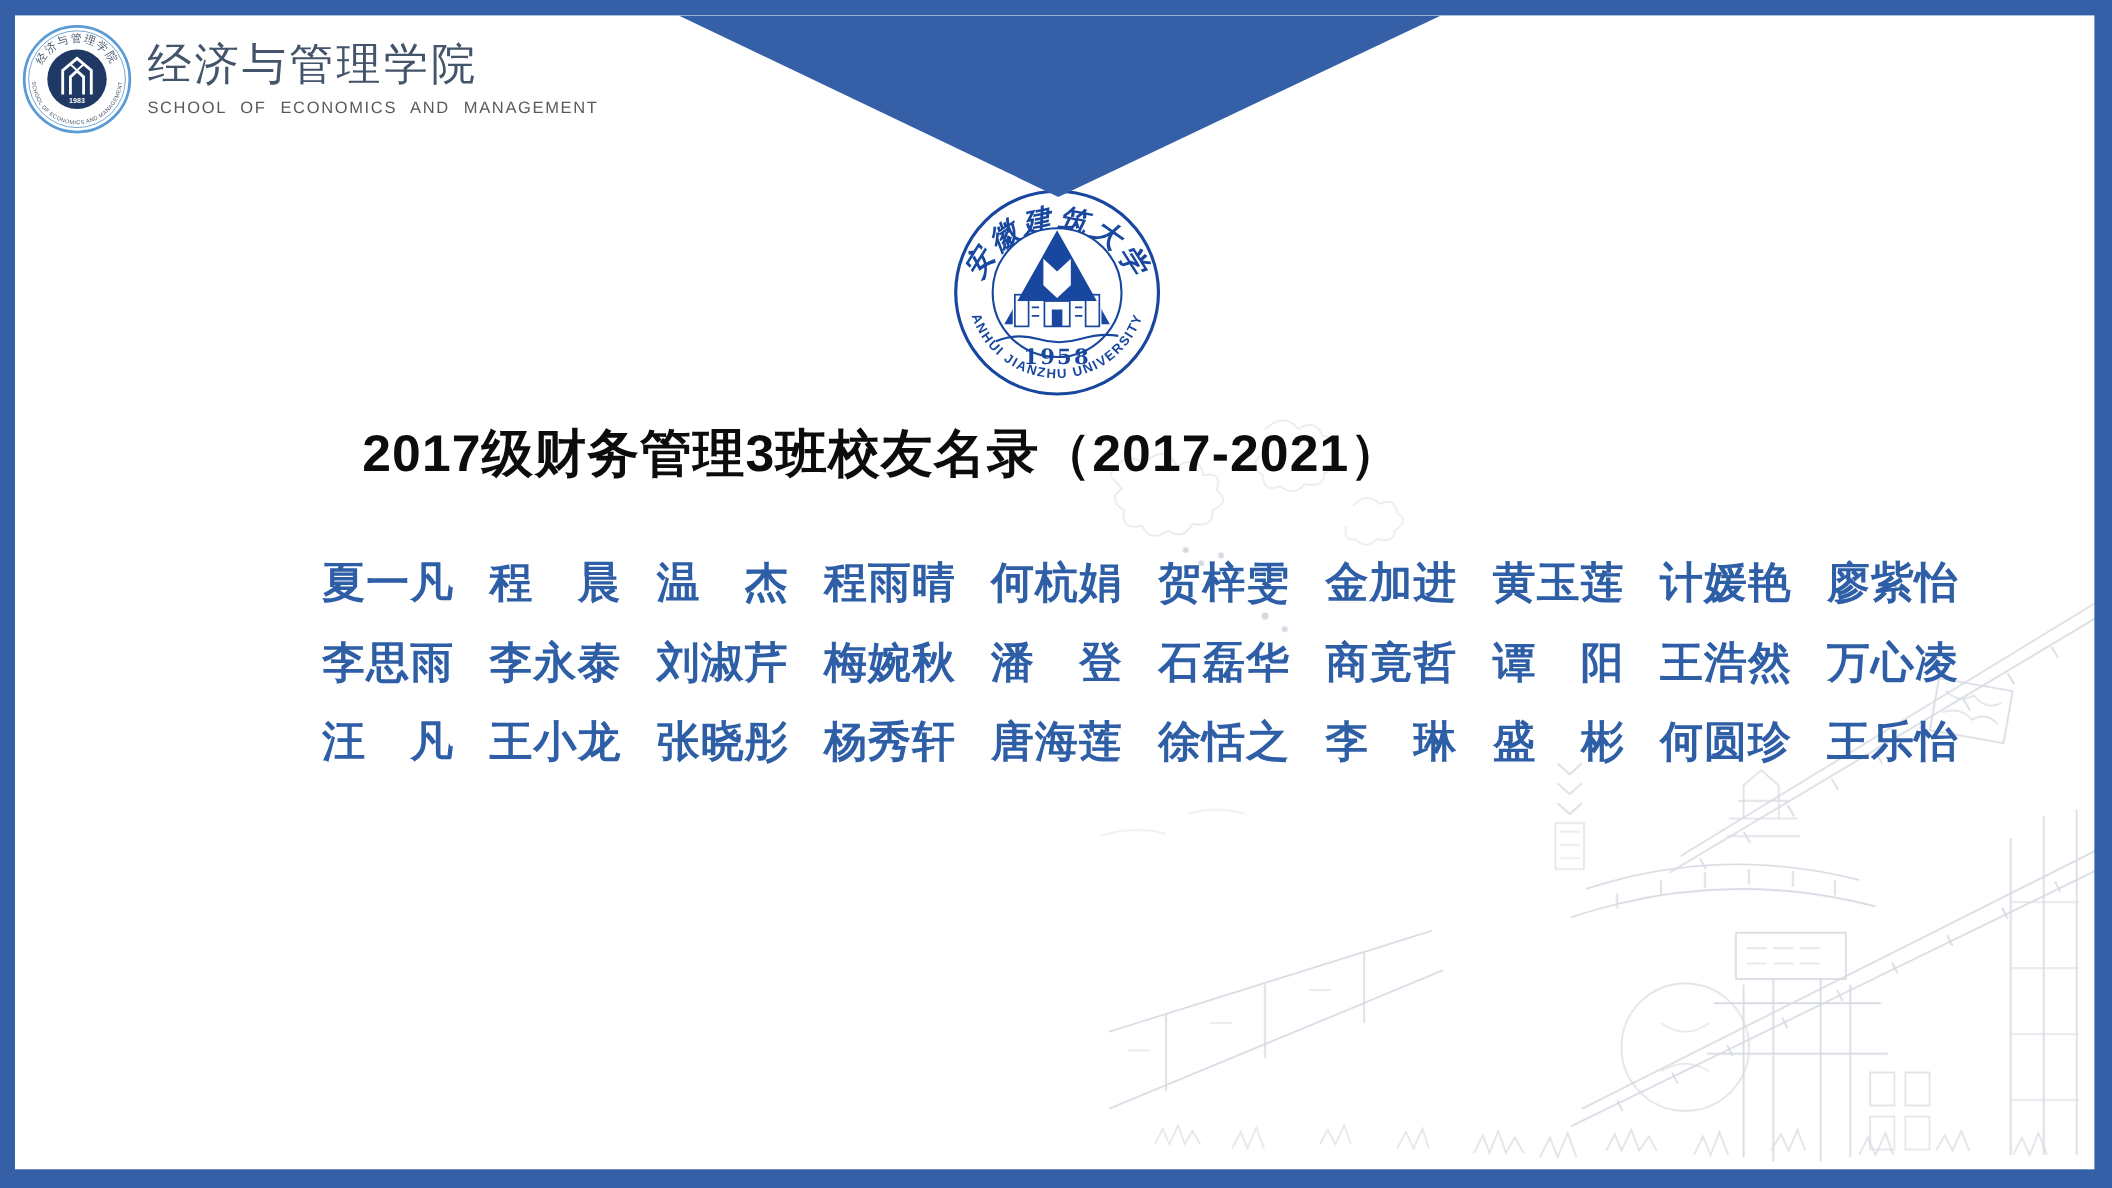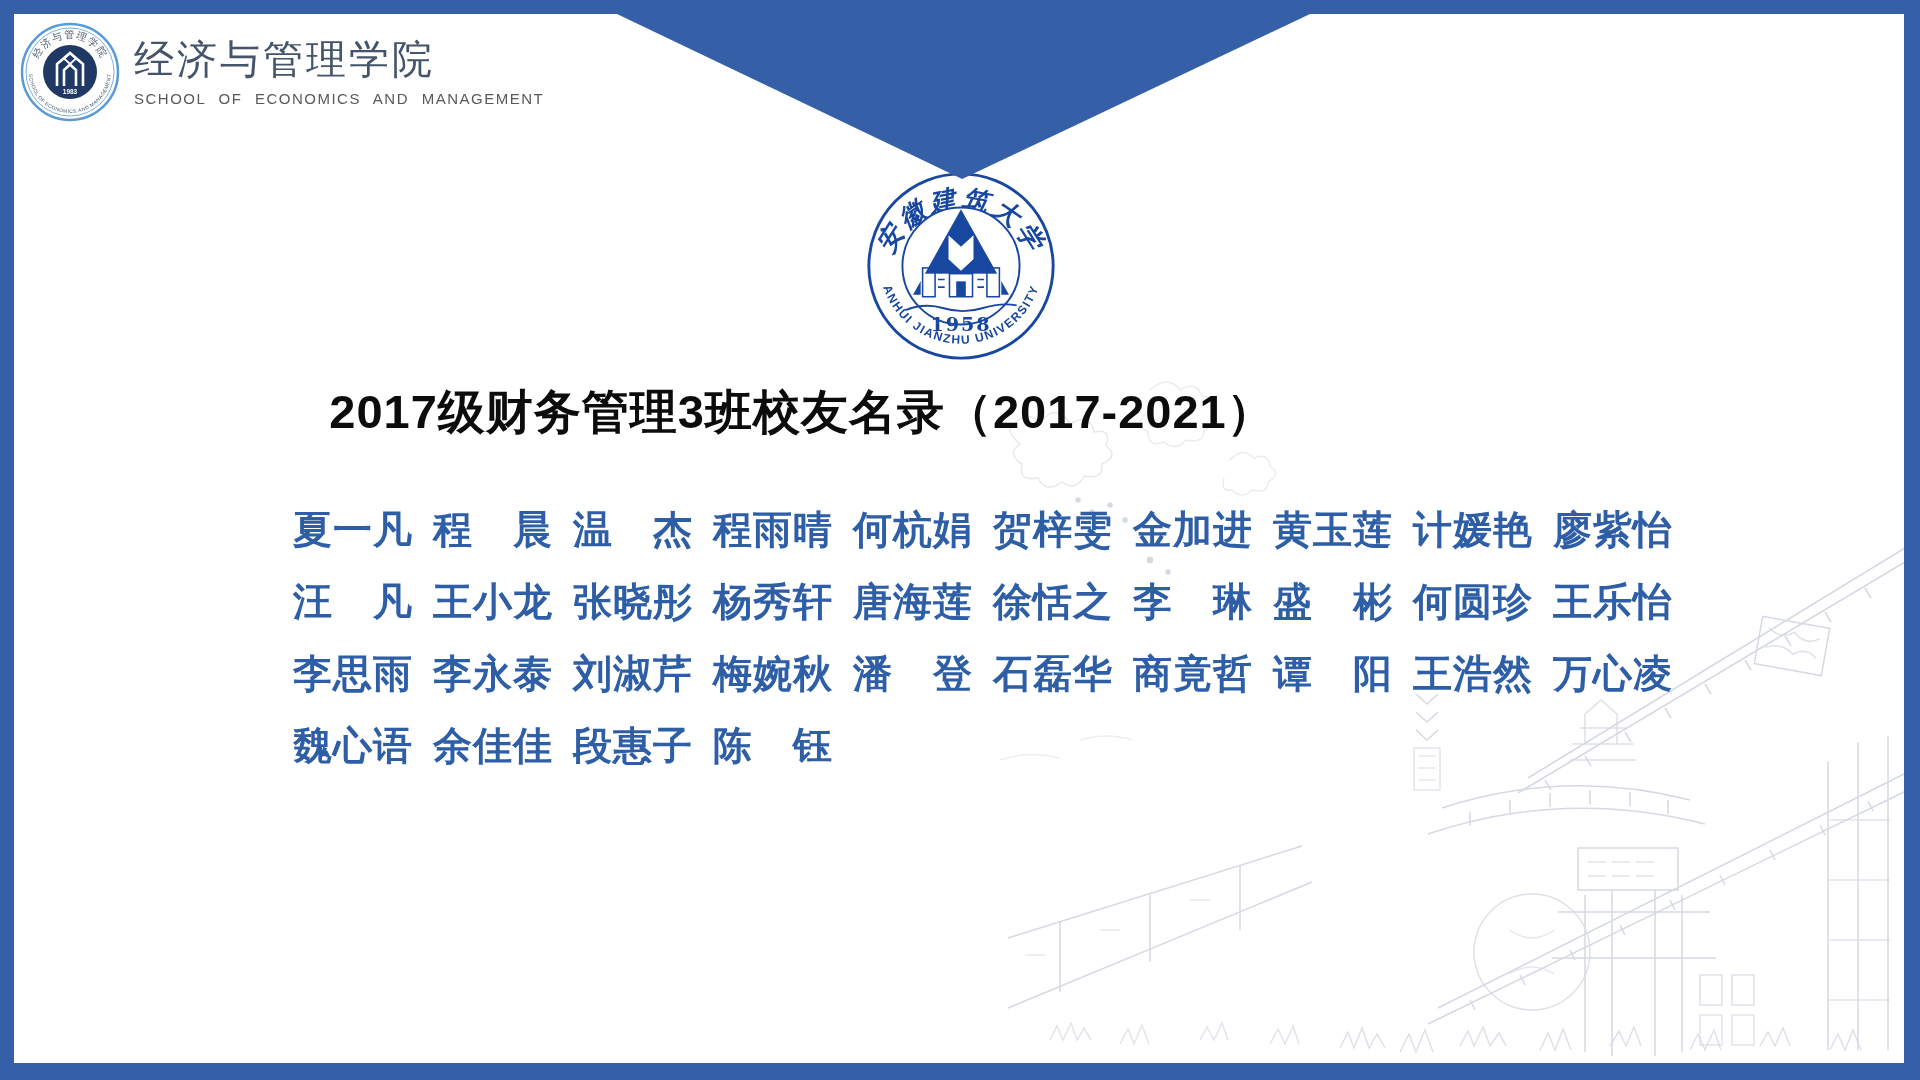--- a/index.html
+++ b/index.html
@@ -35,21 +35,21 @@
   .seal{position:absolute;left:865px;top:170px;width:192px;height:192px;z-index:2;}
 
   
   .slide-title{
     position:absolute;left:0;top:381px;width:1604px;margin:0;text-align:center;
     font-size:47px;font-weight:bold;letter-spacing:1px;color:var(--title-color);z-index:4;
   }
 
   
   .names{position:absolute;left:293px;top:494px;width:1400px;z-index:4;}
-  .name-row{display:flex;gap:20px;height:72px;align-items:center;}
+  .name-row{display:flex;gap:32px;height:72px;align-items:center;}
   .student{
     font-size:39px;font-weight:bold;color:var(--name-blue);letter-spacing:1px;white-space:pre;
   }
 </style>
 </head>
 <body>
 
 <div class="slide">
 
   <svg class="sketch" width="1920" height="1080" viewBox="0 0 1920 1080">
@@ -180,48 +180,42 @@
         <span class="student">温　杰</span>
         <span class="student">程雨晴</span>
         <span class="student">何杭娟</span>
         <span class="student">贺梓雯</span>
         <span class="student">金加进</span>
         <span class="student">黄玉莲</span>
         <span class="student">计媛艳</span>
         <span class="student">廖紫怡</span>
       </div>
       <div class="name-row">
-        <span class="student">汪　凡</span>
-        <span class="student">王小龙</span>
-        <span class="student">张晓彤</span>
-        <span class="student">杨秀轩</span>
-        <span class="student">唐海莲</span>
-        <span class="student">徐恬之</span>
-        <span class="student">李　琳</span>
-        <span class="student">盛　彬</span>
-        <span class="student">何圆珍</span>
-        <span class="student">王乐怡</span>
-      </div>
-      <div class="name-row">
         <span class="student">李思雨</span>
         <span class="student">李永泰</span>
         <span class="student">刘淑芹</span>
         <span class="student">梅婉秋</span>
         <span class="student">潘　登</span>
         <span class="student">石磊华</span>
         <span class="student">商竟哲</span>
         <span class="student">谭　阳</span>
         <span class="student">王浩然</span>
         <span class="student">万心凌</span>
       </div>
       <div class="name-row">
-        <span class="student">魏心语</span>
-        <span class="student">余佳佳</span>
-        <span class="student">段惠子</span>
-        <span class="student">陈　钰</span>
+        <span class="student">汪　凡</span>
+        <span class="student">王小龙</span>
+        <span class="student">张晓彤</span>
+        <span class="student">杨秀轩</span>
+        <span class="student">唐海莲</span>
+        <span class="student">徐恬之</span>
+        <span class="student">李　琳</span>
+        <span class="student">盛　彬</span>
+        <span class="student">何圆珍</span>
+        <span class="student">王乐怡</span>
       </div>
     </div>
 
   <div class="frame-top"></div>
   <div class="frame-left"></div>
   <div class="frame-right"></div>
   <div class="frame-bottom"></div>
 
 </div>
 

